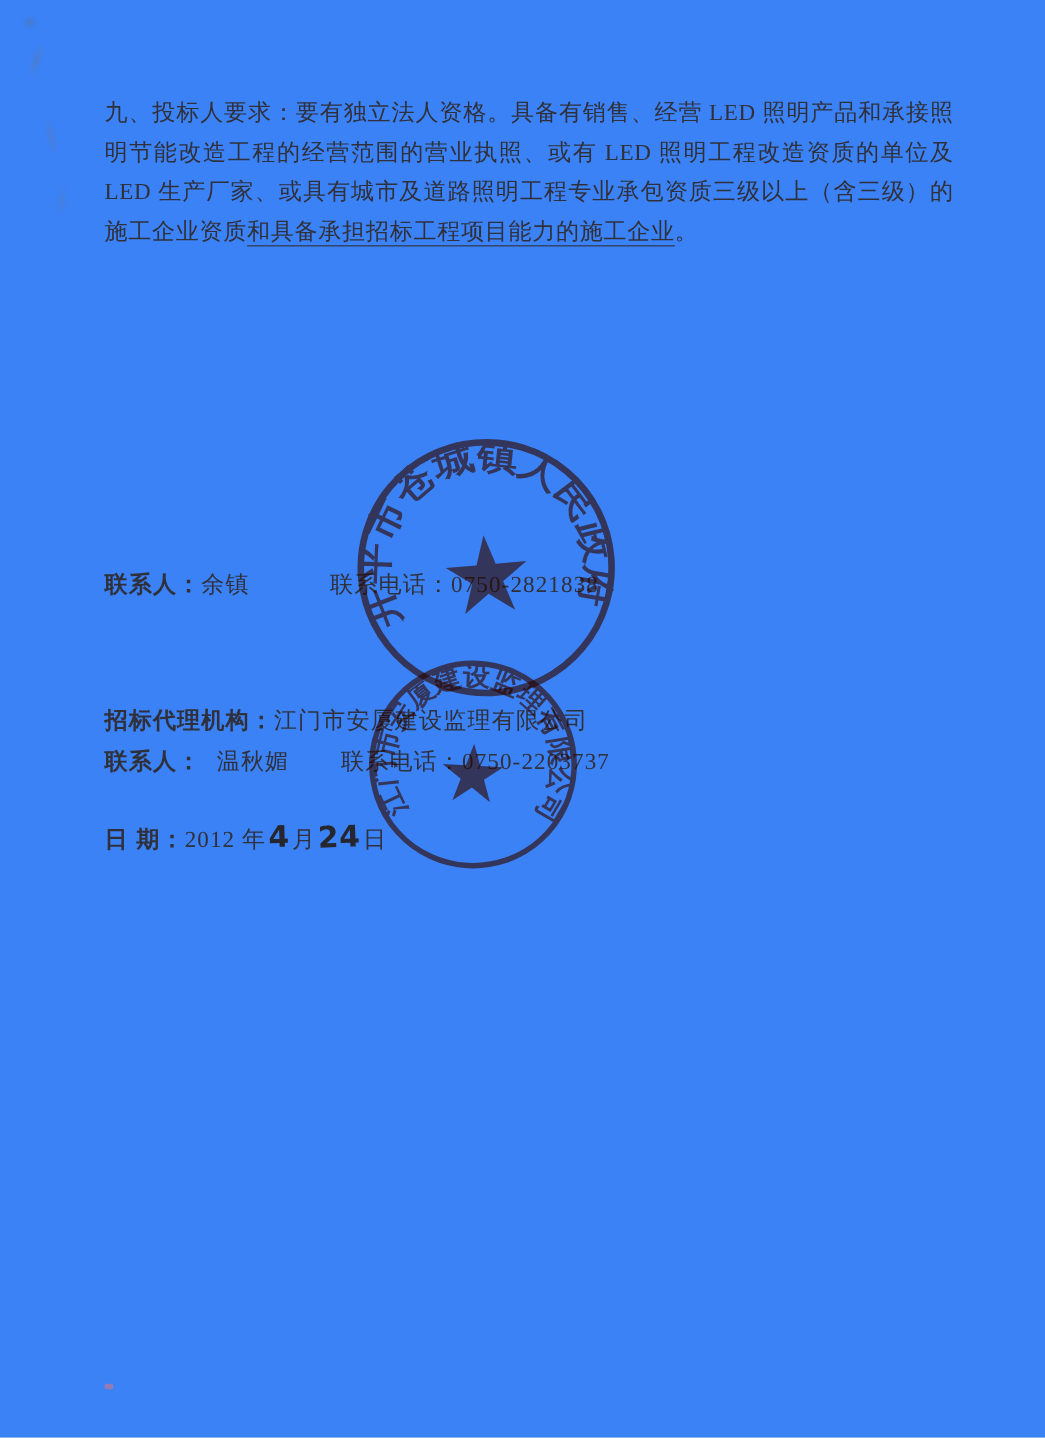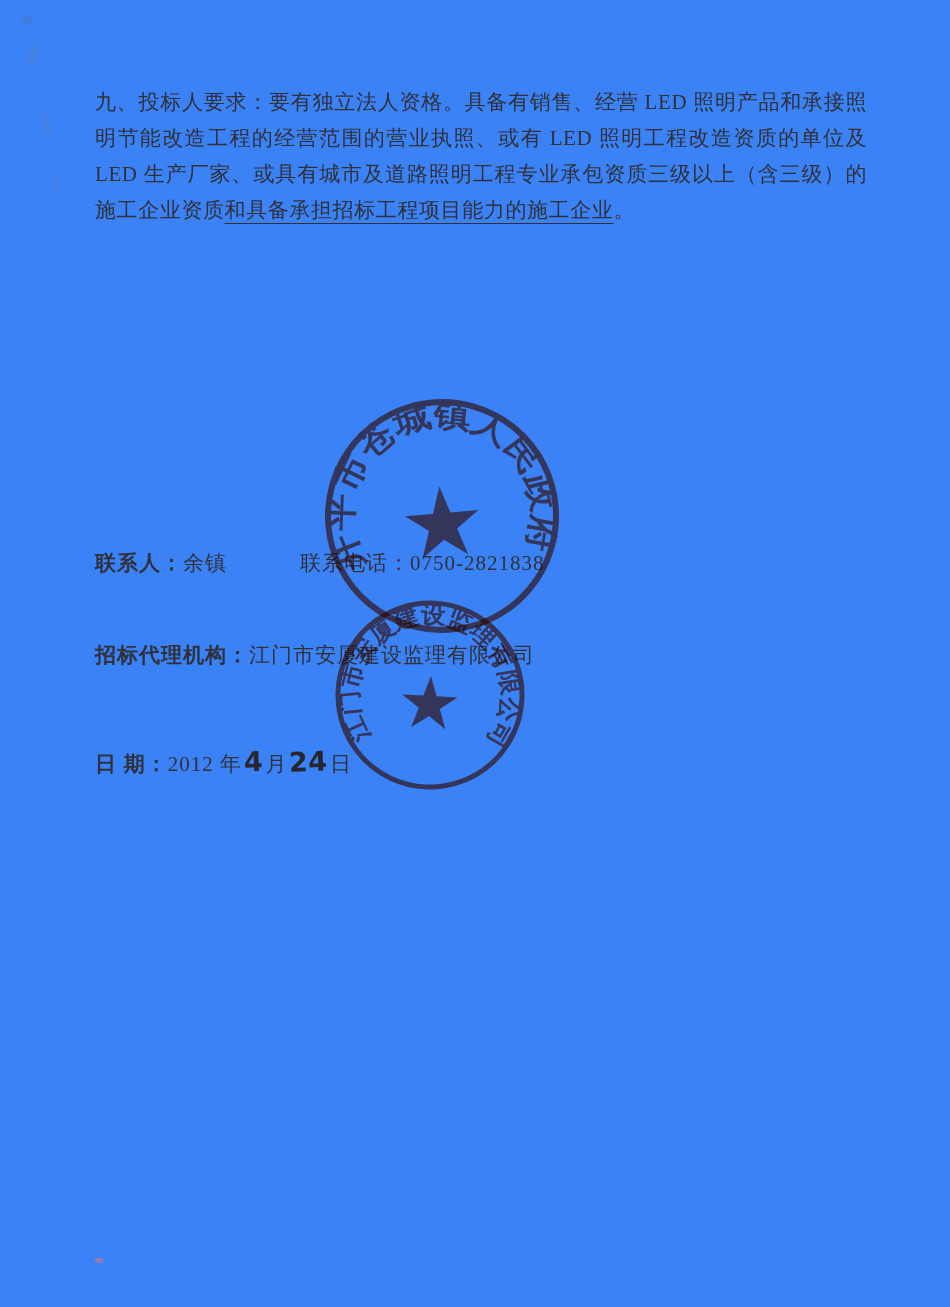--- a/index.html
+++ b/index.html
@@ -26,21 +26,21 @@
     font-size:21px; line-height:30px; letter-spacing:0.5px;
   }
   .label {
     font-family:"Liberation Sans","DejaVu Sans",sans-serif;
     font-weight:700; letter-spacing:1px;
   }
   .value { letter-spacing:1px; }
   .phone-group { position:absolute; left:205px; top:0; white-space:nowrap; }
   .phone-group.agency-pos { left:215px; }
   .line-tenderer { top:486px; }
-  .line-tenderer-contact { top:548px; }
+  .line-tenderer-contact { top:516px; }
   .line-agency { top:640px; }
   .line-agency-contact { top:677px; }
   .line-date { top:747px; }
   .value-indent { margin-left:14px; }
   .hand {
     font-family:"DejaVu Sans",sans-serif;
     font-weight:700; font-size:27px;
     display:inline-block; transform:rotate(-2deg);
     margin:0 2px; color:#26262e;
   }
@@ -77,20 +77,26 @@
     <span class="label">联系人：</span><span class="value">余镇</span>
     <span class="phone-group">
       <span class="value">联系电话：</span><span class="value">0750-2821838</span>
     </span>
   </div>
 
   <div class="info-line line-agency">
     <span class="label">招标代理机构：</span><span class="value">江门市安厦建设监理有限公司</span>
   </div>
 
+  <div class="info-line line-agency-contact">
+    <span class="label">联系人：</span><span class="value value-indent">温秋媚</span>
+    <span class="phone-group agency-pos">
+      <span class="value">联系电话：</span><span class="value">0750-2203737</span>
+    </span>
+  </div>
 
   <div class="info-line line-date">
     <span class="label">日 期：</span><span class="value">2012 年</span><span class="hand">4</span><span class="value">月</span><span class="hand">24</span><span class="value">日</span>
   </div>
 
   <svg class="stamp stamp-government" width="244" height="244" viewBox="0 0 244 244">
     <circle cx="122" cy="122" r="114" fill="none" stroke="#d5453a" stroke-width="6"></circle>
     <path id="gov-arc" d="M 42.5 164.2 A 90 90 0 1 1 201.5 164.2" fill="none"></path>
     <text font-size="32" fill="#d5453a">
       <textPath href="#gov-arc" startOffset="0" textLength="368" lengthAdjust="spacingAndGlyphs">开平市苍城镇人民政府</textPath>

